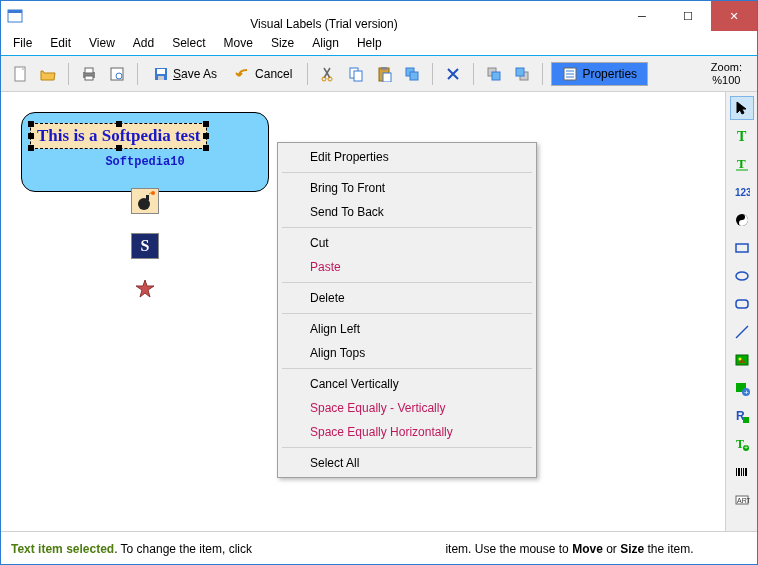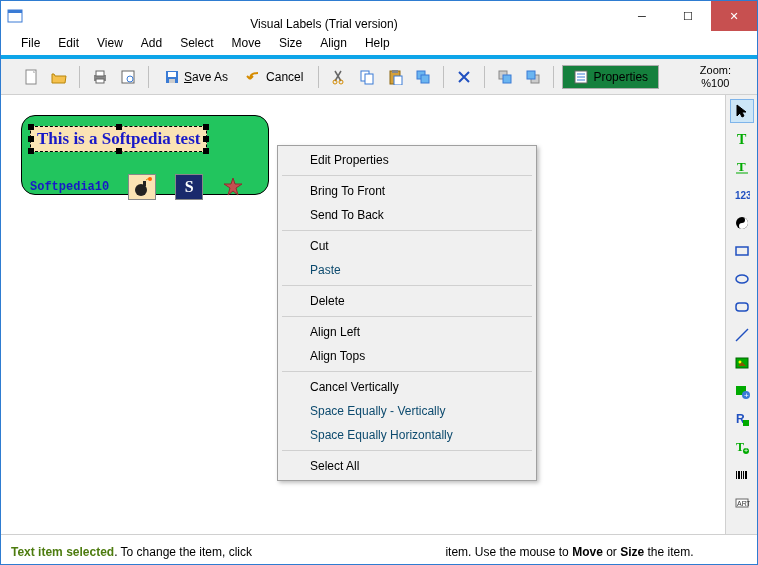--- a/index.html
+++ b/index.html
@@ -3,43 +3,43 @@
 <meta charset="utf-8">
 <style>
 * { box-sizing: border-box; margin: 0; padding: 0; }
 body { font-family: "Segoe UI", Tahoma, sans-serif; font-size: 12px; background: #fff; width: 758px; height: 565px; overflow: hidden; border: 1px solid #2e7cd1; }
 .titlebar { background: #fff; height: 30px; display: flex; align-items: center; position: relative; }
 .titlebar-icon { width: 16px; height: 16px; margin: 0 6px; }
 .titlebar-title { flex: 1; text-align: center; color: #000; font-size: 12px; margin-top: 16px; }
 .window-controls { display: flex; height: 100%; }
 .win-btn { width: 46px; display: flex; align-items: center; justify-content: center; font-size: 11px; font-family: Arial; }
 .win-btn.close { background: #c75050; color: #fff; }
-.menubar { background: #fff; padding: 2px 12px; display: flex; gap: 2px; border-bottom: 4px solid #0ea5e9; }
+.menubar { background: #fff; padding: 2px 4px; display: flex; gap: 2px; border-bottom: 1px solid #0ea5e9; }
 .menu-item { padding: 3px 8px; cursor: default; }
-.toolbar { background: #f0f0f0; padding: 4px 18px; display: flex; align-items: center; gap: 4px; border-bottom: 1px solid #d0d0d0; height: 36px; }
+.toolbar { background: #f0f0f0; padding: 4px 7px; display: flex; align-items: center; gap: 4px; border-bottom: 1px solid #d0d0d0; height: 36px; }
 .tool-btn { width: 24px; height: 24px; display: flex; align-items: center; justify-content: center; border: 1px solid transparent; }
 .tool-sep { width: 1px; height: 22px; background: #c0c0c0; margin: 0 4px; }
 .tool-text-btn { display: flex; align-items: center; gap: 4px; padding: 2px 6px; height: 24px; border: 1px solid transparent; }
-.props-btn { display: flex; align-items: center; gap: 4px; padding: 2px 10px; height: 24px; border: 1px solid #adadad; background: #15803d; }
+.props-btn { display: flex; align-items: center; gap: 4px; padding: 2px 10px; height: 24px; border: 1px solid #adadad; background: #3b82f6; }
 .zoom-box { margin-left: auto; text-align: center; font-size: 11px; line-height: 13px; padding-right: 8px; }
 .workspace { display: flex; height: calc(100% - 30px - 24px - 36px - 34px); background: #fff; position: relative; }
 .canvas { flex: 1; padding: 20px; background: #fff; position: relative; }
-.label-design { width: 248px; height: 80px; border: 1px solid #000; border-radius: 14px; padding: 8px; position: relative; background: #22c55e; }
+.label-design { width: 248px; height: 80px; border: 1px solid #000; border-radius: 14px; padding: 8px; position: relative; background: #7dd3fc; }
 .selected-text { background: #fae3b4; border: 1px dashed #000; color: #1818c8; font-family: "Comic Sans MS", cursive; font-weight: bold; font-size: 17px; padding: 2px 6px; position: relative; display: inline-block; margin-top: 2px; }
 .handle { position: absolute; width: 6px; height: 6px; background: #000; }
 .h-tl{top:-3px;left:-3px}.h-tm{top:-3px;left:50%;margin-left:-3px}.h-tr{top:-3px;right:-3px}.h-ml{top:50%;left:-3px;margin-top:-3px}.h-mr{top:50%;right:-3px;margin-top:-3px}.h-bl{bottom:-3px;left:-3px}.h-bm{bottom:-3px;left:50%;margin-left:-3px}.h-br{bottom:-3px;right:-3px}
-.label-row2 { display: flex; align-items: center; gap: 19px; margin-top: 22px; }
+.label-row2 { display: flex; align-items: center; gap: 19px; margin-top: 6px; flex-direction: column; }
 .softpedia-text { color: #1818c8; font-family: "Courier New", monospace; font-weight: bold; font-size: 12px; }
 .shape-box { width: 28px; height: 26px; border: 1px solid #888; display: flex; align-items: center; justify-content: center; }
 .side-toolbox { width: 32px; background: #f0f0f0; border-left: 1px solid #d0d0d0; display: flex; flex-direction: column; align-items: center; padding: 4px 0; gap: 4px; }
 .side-tool { width: 24px; height: 24px; display: flex; align-items: center; justify-content: center; border: 1px solid transparent; }
 .side-tool.active { border: 1px solid #7eb4ea; background: #cde6f7; }
 .context-menu { position: absolute; left: 276px; top: 50px; width: 260px; background: #f0f0f0; border: 1px solid #a0a0a0; box-shadow: 2px 2px 4px rgba(0,0,0,0.25); z-index: 100; padding: 2px; }
 .ctx-item { padding: 5px 20px 5px 30px; cursor: default; font-size: 12px; }
-.ctx-item.disabled { color: #0c4a6e; }
+.ctx-item.disabled { color: #be185d; }
 .ctx-sep { height: 1px; background: #d0d0d0; margin: 3px 2px; }
 .statusbar { border-top: 1px solid #d0d0d0; padding: 4px 10px; font-size: 12px; height: 34px; display: flex; align-items: center; background: #fff; }
 .statusbar b { color: #4d7c0f; }
 .statusbar .strong { font-weight: bold; }
 svg { display: block; }
 </style>
 </head>
 <body>
 
 <div class="titlebar">

